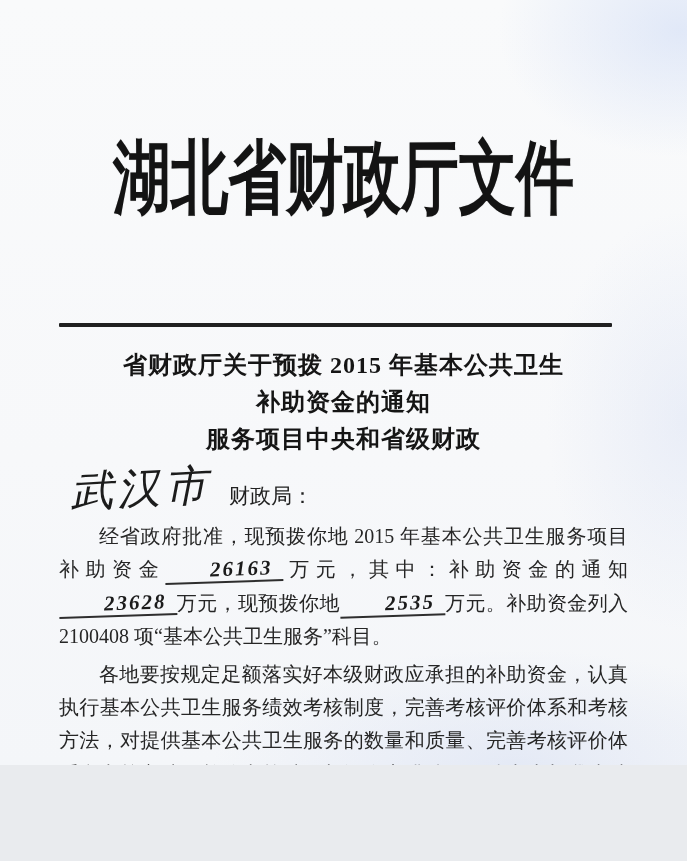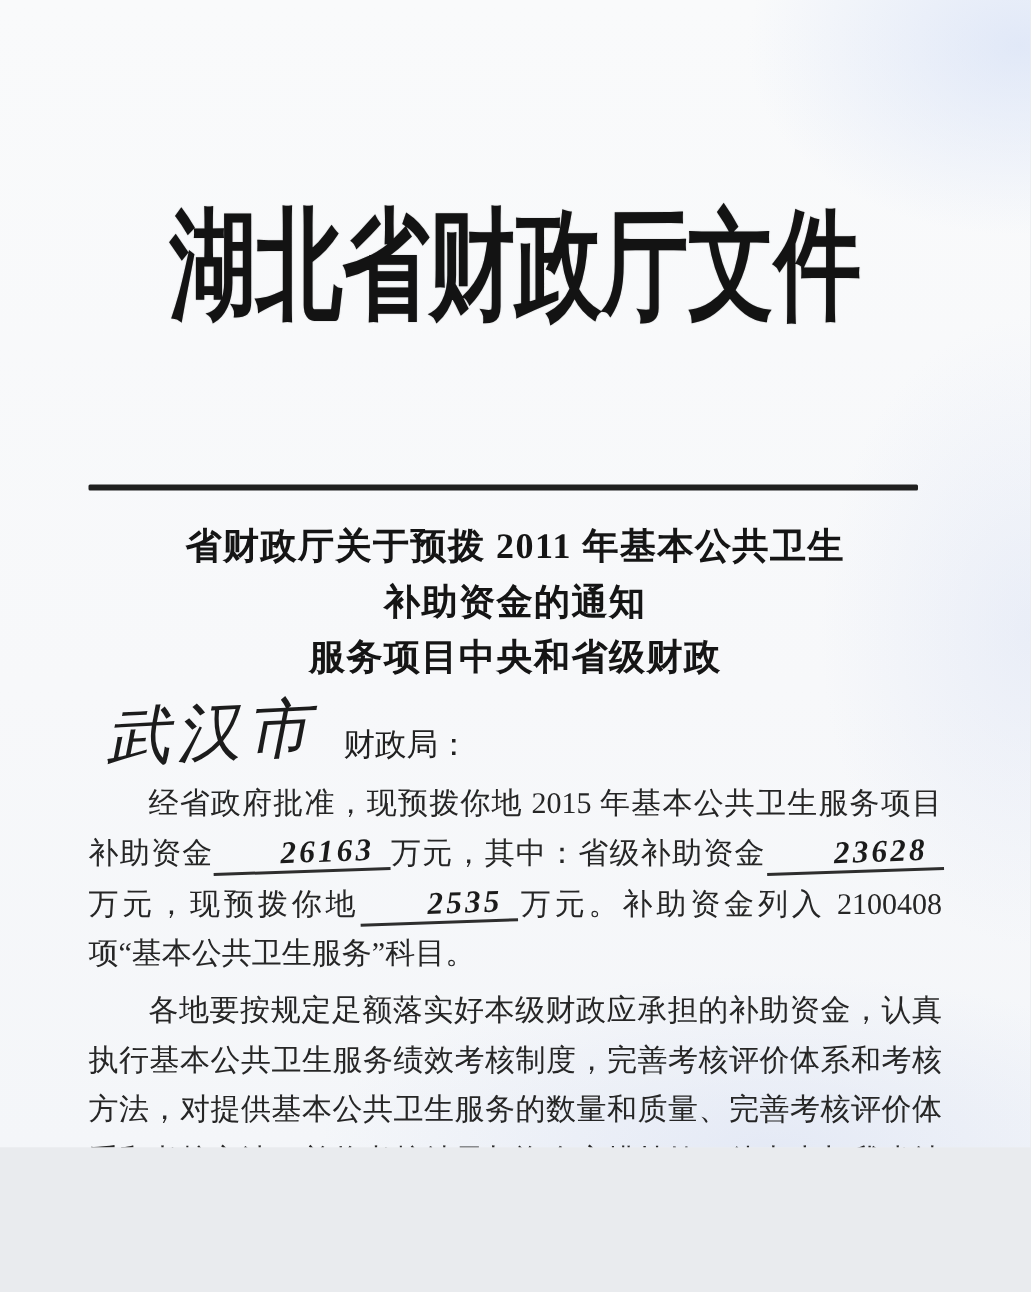--- a/index.html
+++ b/index.html
@@ -130,30 +130,30 @@
 <body>
 
 <div class="page">
 
   <div class="org-title">湖北省财政厅文件</div>
 
 
   <div class="divider"></div>
 
   <div class="subject">
-    <div>省财政厅关于预拨 2011 年基本公共卫生</div>
+    <div>省财政厅关于预拨 2015 年基本公共卫生</div>
     <div>补助资金的通知</div>
     <div>服务项目中央和省级财政</div>
   </div>
 
   <div class="salutation">
     <span class="hand-city">武汉市</span>
     <span class="salutation-label">财政局：</span>
   </div>
 
   <div class="body-text">
     <p>
-      <span>经省政府批准，现预拨你地 2015 年基本公共卫生服务项目补助资金</span><span class="hand-num">26163</span><span>万元，其中：省级补助资金</span><span class="hand-num">23628</span><span>万元，现预拨你地</span><span class="hand-num">2535</span><span>万元。补助资金列入 2100408 项“基本公共卫生服务”科目。</span>
+      <span>经省政府批准，现预拨你地 2015 年基本公共卫生服务项目补助资金</span><span class="hand-num">26163</span><span>万元，其中：补助资金的通知</span><span class="hand-num">23628</span><span>万元，现预拨你地</span><span class="hand-num">2535</span><span>万元。补助资金列入 2100408 项“基本公共卫生服务”科目。</span>
     </p>
     <p>各地要按规定足额落实好本级财政应承担的补助资金，认真执行基本公共卫生服务绩效考核制度，完善考核评价体系和考核方法，对提供基本公共卫生服务的数量和质量、完善考核评价体系和考核方法，并将考核结果与资金安排挂钩。待中央与我省结算后，再与你地进行结算。</p>
   </div>
 
 </div>
 
 </body></html>

